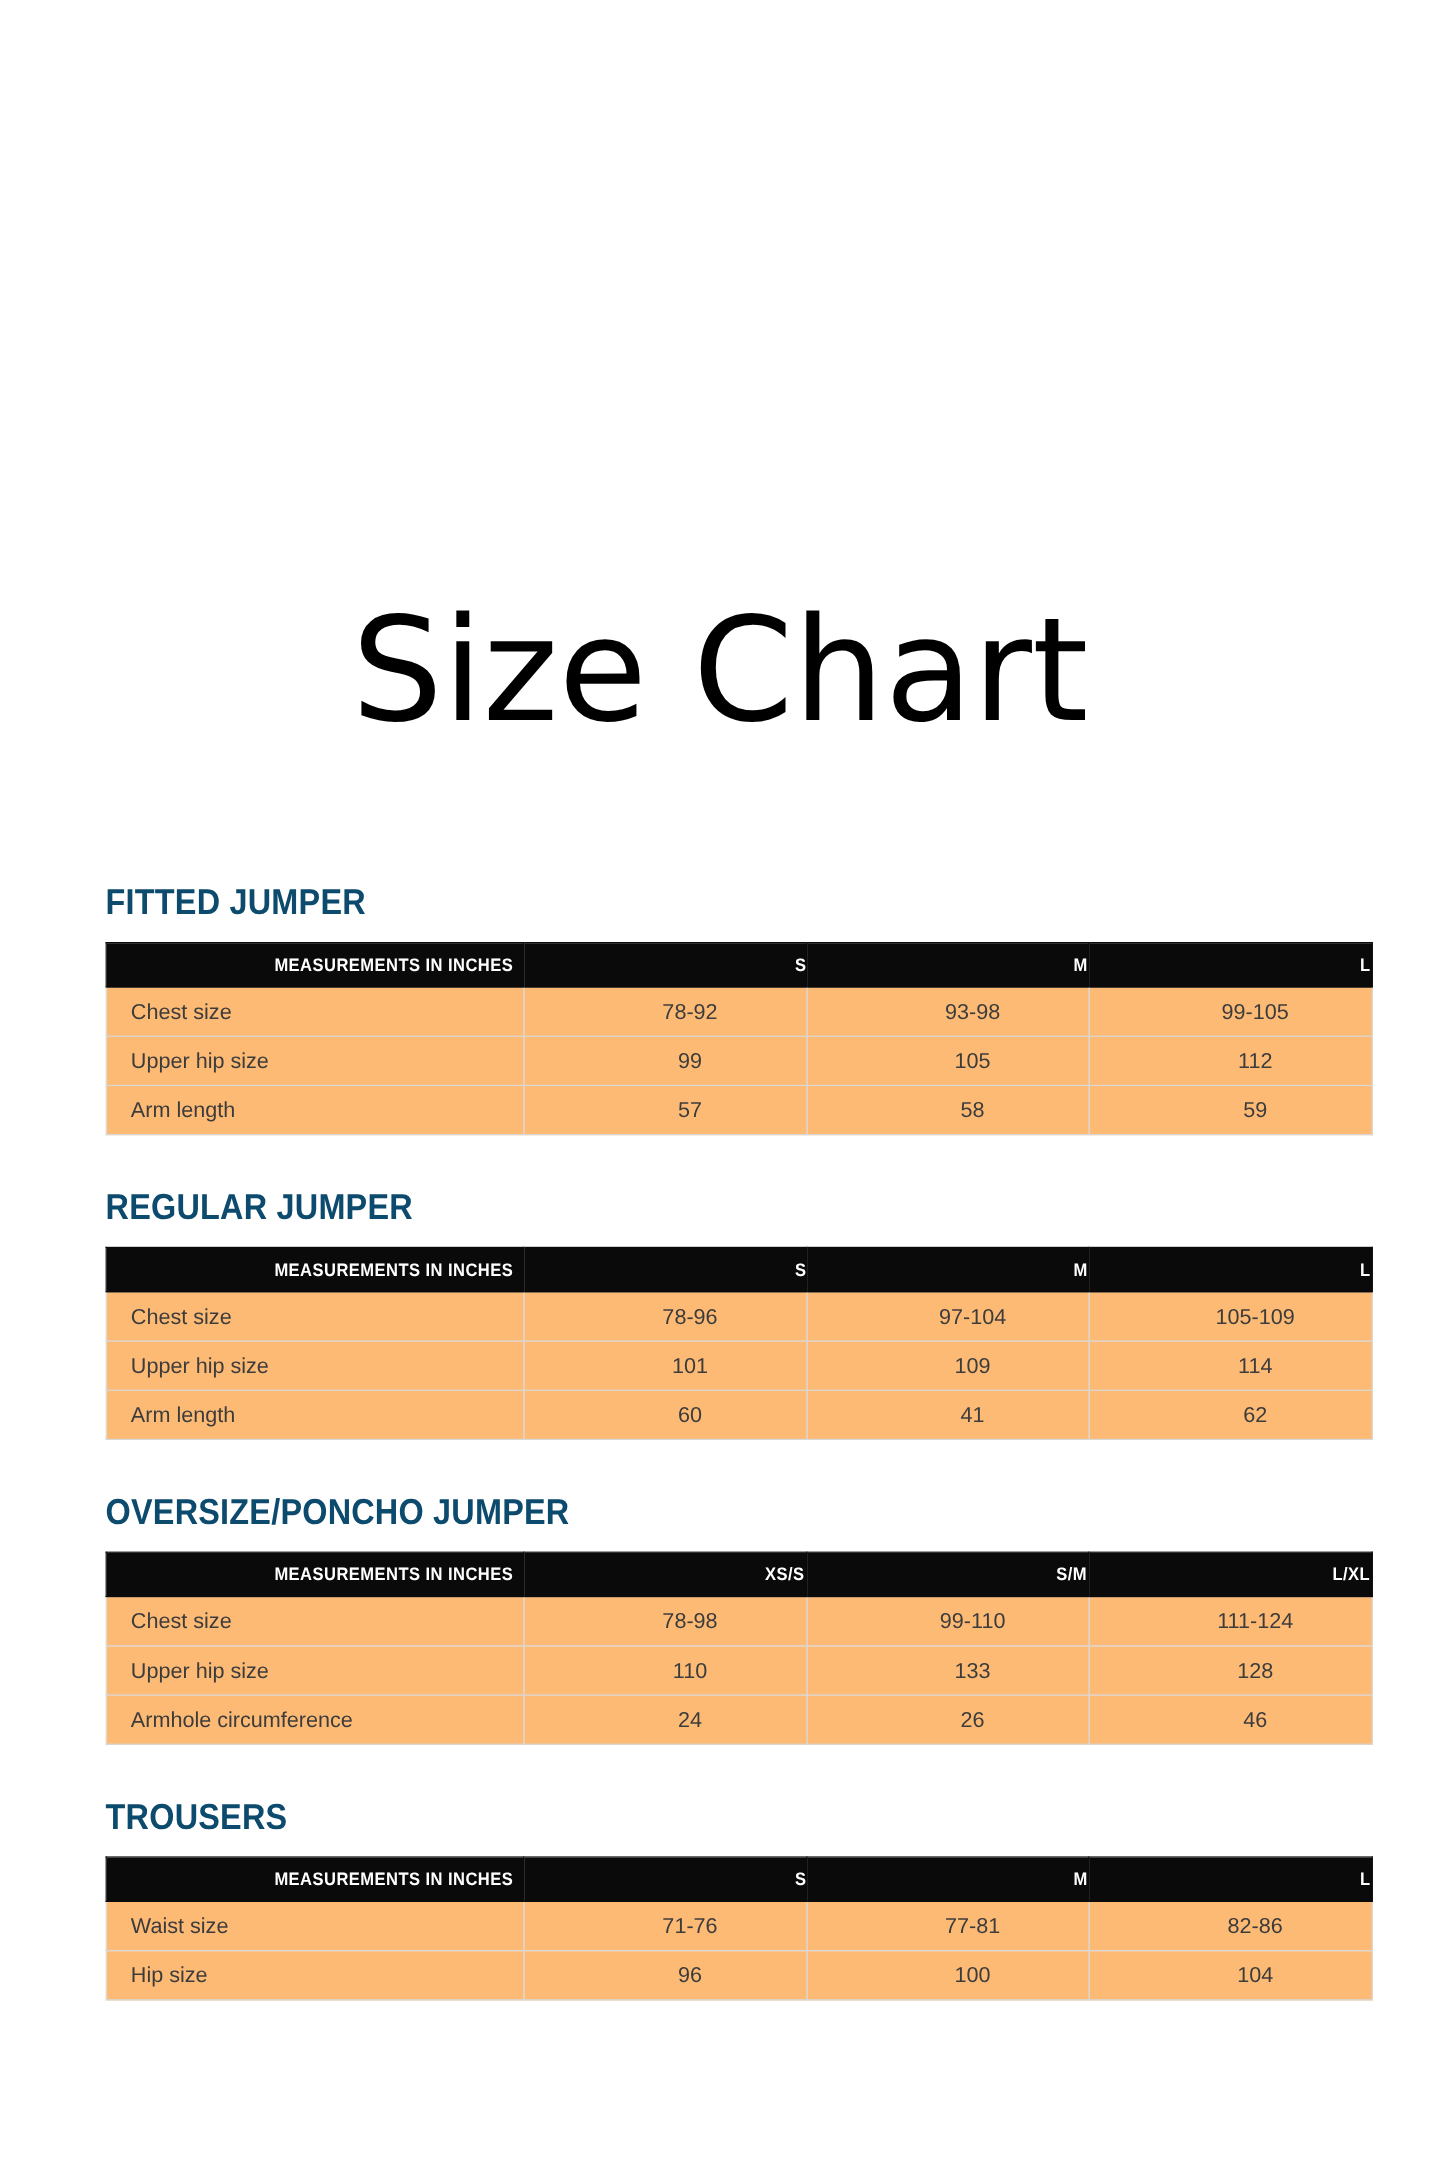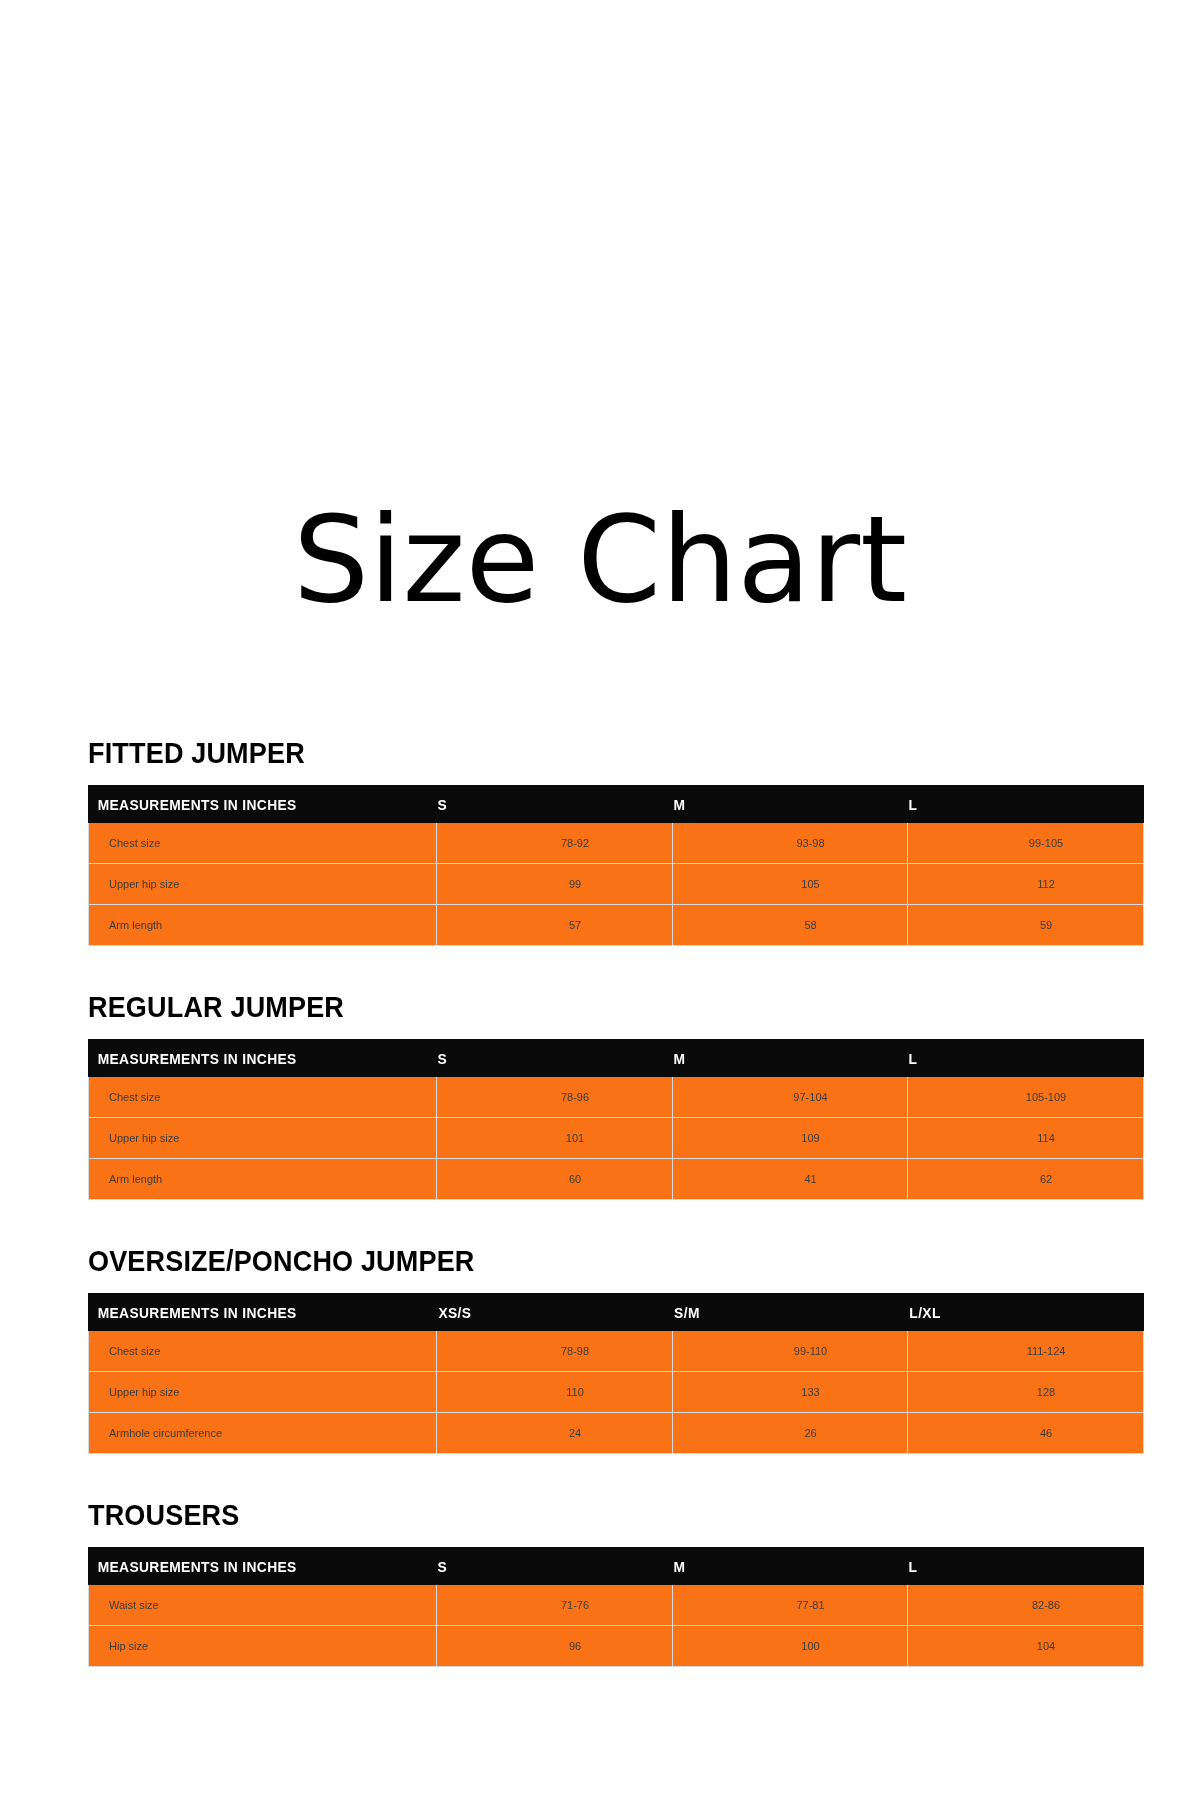--- a/index.html
+++ b/index.html
@@ -26,21 +26,21 @@
     width: 1055px;
     margin-left: 88px;
   }
   .size-section { margin-top: 46px; }
   .size-section.first { margin-top: 118px; }
   .section-heading {
     margin: 0 0 17px 0;
     font-size: 30px;
     line-height: 1;
     font-weight: 700;
-    color: #000000;
+    color: #0c4a6e;
     white-space: nowrap;
   }
   .section-heading .cond {
     display: inline-block;
     transform: scaleX(0.9);
     transform-origin: 0 50%;
     letter-spacing: 0.2px;
   }
   table.size-table {
     width: 100%;
@@ -51,39 +51,39 @@
   col.c1 { width: 236px; }
   col.c2 { width: 235px; }
   col.c3 { width: 236px; }
   .size-table th {
     height: 37px;
     background: #0a0a0a;
     border: 1px solid #0a0a0a;
     color: #ffffff;
     font-size: 15px;
     font-weight: 700;
-    text-align: left;
+    text-align: right;
     vertical-align: middle;
     padding: 0;
     white-space: nowrap;
   }
   .size-table th .cond {
     display: inline-block;
     transform: scaleX(0.92);
     transform-origin: 50% 50%;
     letter-spacing: 0.4px;
   }
   .size-table td {
     height: 41px;
     border: 1px solid #d8d8d8;
-    font-size: 11px;
+    font-size: 18px;
     color: #3c3c3c;
     vertical-align: middle;
     padding: 0;
-    background: #f97316;
+    background: #fdba74;
   }
   .size-table td.lbl { text-align: left; padding-left: 20px; }
   .size-table td.val { text-align: center; padding-left: 41px; }
 </style>
 </head>
 <body>
 
 <h1 class="page-title">Size Chart</h1>
 
 <div class="content">

